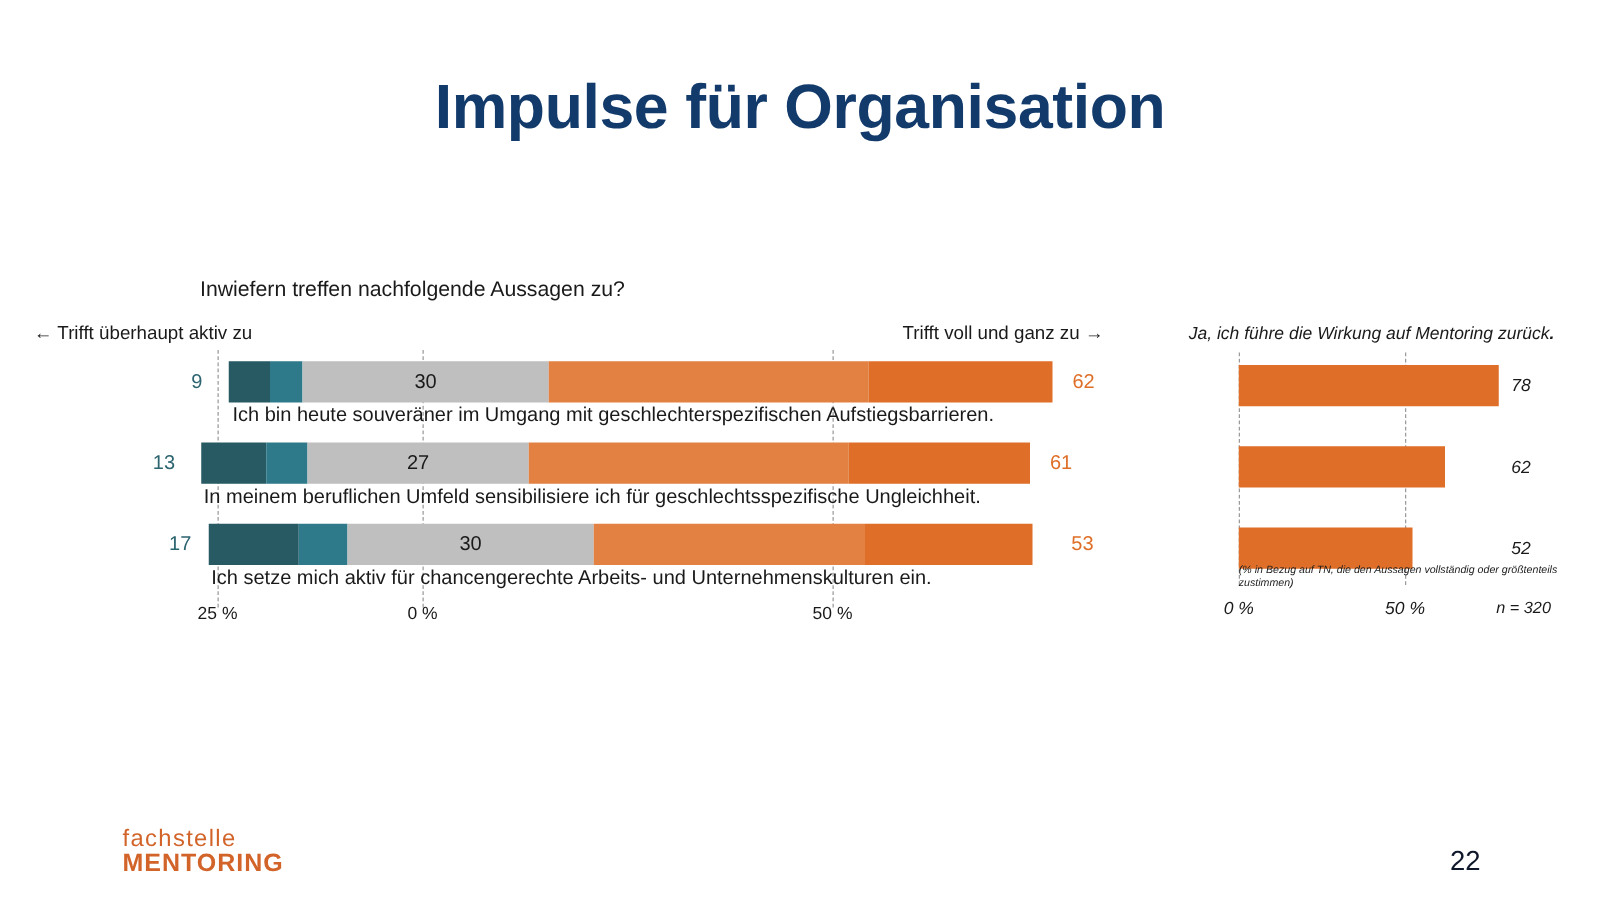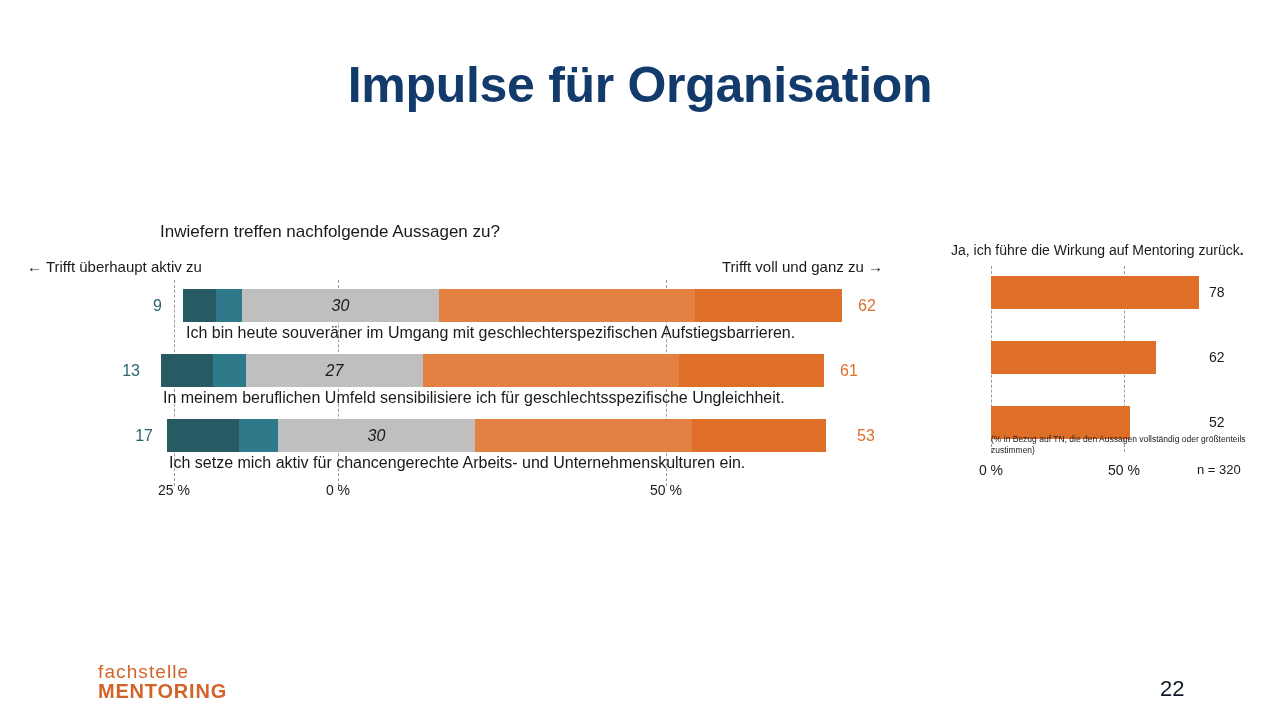--- a/index.html
+++ b/index.html
@@ -95,21 +95,20 @@
   }
   .seg-val {
     position: absolute;
     top: 0;
     height: 33px;
     line-height: 33px;
     width: 100%;
     text-align: center;
     font-size: 16px;
     color: #1a1a1a;
-    font-style: italic;
   }
   .end-left {
     position: absolute;
     top: 3px;
     height: 33px;
     line-height: 33px;
     font-size: 16px;
     color: #2C6470;
     text-align: right;
   }
@@ -136,23 +135,24 @@
     font-size: 14px;
     color: #1a1a1a;
     transform: translateX(-50%);
     white-space: nowrap;
   }
 
   
   .right-chart {
     position: absolute;
     left: 945px;
-    top: 242px;
+    top: 258px;
     width: 320px;
     height: 245px;
+    font-style: italic;
   }
   .right-title {
     position: absolute;
     left: 6px;
     top: 0px;
     font-size: 14px;
     color: #1a1a1a;
     white-space: nowrap;
   }
   .right-title b { font-weight: bold; }

